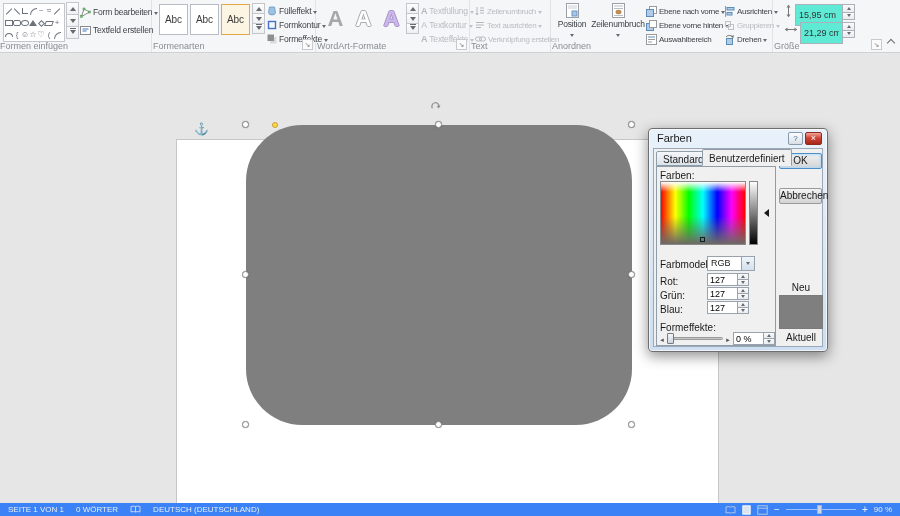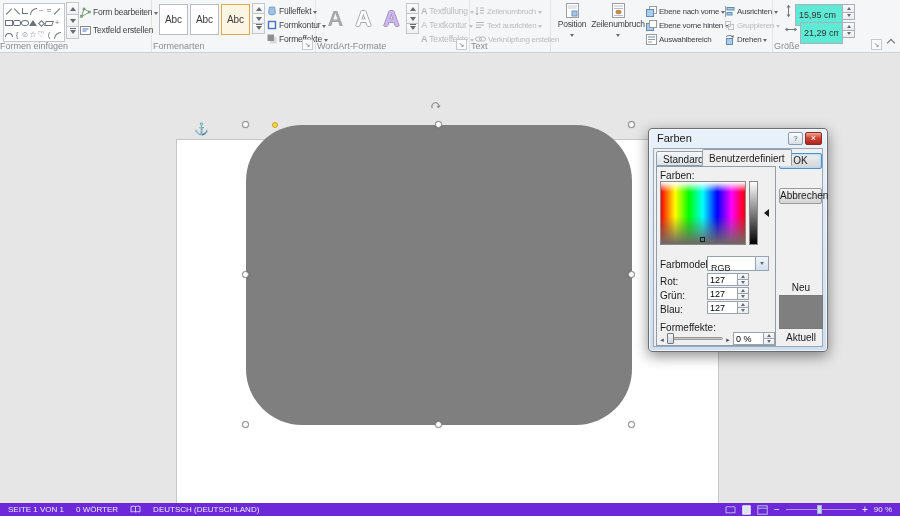--- a/index.html
+++ b/index.html
@@ -74,21 +74,21 @@
   .tab.active { height:17px; line-height:17px; background:#f0f0f0; border-bottom:1px solid #f0f0f0; z-index:3; }
   .tabpage { position:absolute; left:2px; top:17px; width:120px; height:180px; border:1px solid #8f9da8; background:#f0f0f0; z-index:2; }
   .spectrum { position:absolute; left:3px; top:14px; width:86px; height:64px; border:1px solid #8a8a8a;
       background:linear-gradient(to bottom, rgba(255,255,255,1) 0%, rgba(255,255,255,0) 16%, rgba(120,120,120,0) 55%, rgba(110,105,100,1) 100%),
                  linear-gradient(to right,#f00,#ff0 17%,#0f0 33%,#0ff 50%,#00f 67%,#f0f 84%,#f00); }
   .spec-marker { position:absolute; left:46%; top:88%; width:5px; height:5px; border:1px solid #1a1a1a; background:transparent; }
   .lumbar { position:absolute; left:92px; top:14px; width:9px; height:64px; border:1px solid #8a8a8a; background:linear-gradient(#fff,#7f7f7f 50%,#000); }
   .lumarrow { position:absolute; left:103px; top:42px; width:0; height:0; border:4px solid transparent; border-right:5px solid #1a1a1a; }
   .dlabel { position:absolute; white-space:nowrap; }
   .combo { position:absolute; display:flex; height:15px; background:#fff; border:1px solid #9aa3ad; }
-  .combo .val { width:47px; padding:6px 3px; font-size:9px; }
+  .combo .val { width:33px; padding:1px 3px; font-size:9px; }
   .combo .cbtn { width:13px; background:linear-gradient(#f0f5fa,#d2e0ee); border-left:1px solid #9aa3ad; display:flex; align-items:center; justify-content:center; }
   .dspin { position:absolute; display:flex; height:13px; }
   .dspin input { width:31px; border:1px solid #9aa3ad; font-size:9px; padding:0 2px; font-family:inherit; background:#fff; }
   .dspin .updown { width:11px; }
   .dspin .ud { border-color:#9aa3ad; }
   .slider-track { position:absolute; height:3px; background:#c6c6c6; border:1px solid #9a9a9a; border-radius:2px; }
   .slider-thumb { position:absolute; width:7px; height:11px; background:linear-gradient(#f4f5f6,#cfd6dd); border:1px solid #707a85; border-radius:1px; }
   .sarrow { position:absolute; font-size:6px; color:#555; line-height:1; }
   .dbtn { position:absolute; width:43px; height:16px; font-size:10px; text-align:center; line-height:14px; background:linear-gradient(#f4f4f4,#e4e4e4 45%,#d4d4d4); border:1px solid #9a9a9a; border-radius:2px; color:#1a1a1a; }
   .dbtn.default { border-color:#4d90c8; box-shadow:inset 0 0 3px 1px #b5d9f3; }
@@ -385,20 +385,21 @@
       </div>
       <div class="rbtn rsmall" style="left:172px;top:32px">
         <svg width="11" height="11">
             <rect x="2.5" y="4.5" width="6" height="6" fill="#aecbea" stroke="#5f8cb3"></rect>
             <path d="M2 3 A4 3 0 0 1 9 3" fill="none" stroke="#777"></path>
             <path d="M9.8 1 L9.4 4.2 L6.8 2.6 Z" fill="#777"></path>
           </svg>
         <span>Drehen</span>
           <i class="dd"></i>
       </div>
+      <div class="rgroup-label">Anordnen</div>
     </div>
 
     <div class="rgroup" style="left:774px;width:110px;border-right:none">
       <div class="spin" style="left:10px;top:4px">
         <svg width="9" height="14" style="margin-right:2px">
             <line x1="4.5" y1="1.5" x2="4.5" y2="12.5" stroke="#777"></line>
             <path d="M2.5 3.5 L4.5 0.8 L6.5 3.5 Z" fill="#777"></path>
             <path d="M2.5 10.5 L4.5 13.2 L6.5 10.5 Z" fill="#777"></path>
           </svg>
         <input value="15,95 cm" style="">
@@ -532,21 +533,21 @@
       <div class="dbtn" style="left:125px;top:39px">Abbrechen</div>
       <div class="dlabel" style="left:125px;top:133px;width:44px;text-align:center">Neu</div>
       <div class="swatch">
         <div style="background: rgb(127, 127, 127);"></div>
         <div style="background: rgb(127, 127, 127);"></div>
       </div>
       <div class="dlabel" style="left:125px;top:183px;width:44px;text-align:center">Aktuell</div>
     </div>
   </div>
 
-  <div id="statusbar" style="background: #6d28d9; gap: 44px;">
+  <div id="statusbar" style="background: #3b82f6; gap: 44px;">
     <div id="sb-left">
       <span>SEITE 1 VON 1</span>
       <span>0 WÖRTER</span>
       <svg width="11" height="9">
           <path d="M1 1.5 Q3.3 0.6 5.5 1.5 Q7.7 0.6 10 1.5 L10 7 Q7.7 6.1 5.5 7 Q3.3 6.1 1 7 Z" fill="none" stroke="#cfdcef" stroke-width="0.9"></path>
           <line x1="5.5" y1="1.5" x2="5.5" y2="7" stroke="#cfdcef" stroke-width="0.9"></line>
         </svg>
       <span>DEUTSCH (DEUTSCHLAND)</span>
     </div>
     <div id="sb-right">

